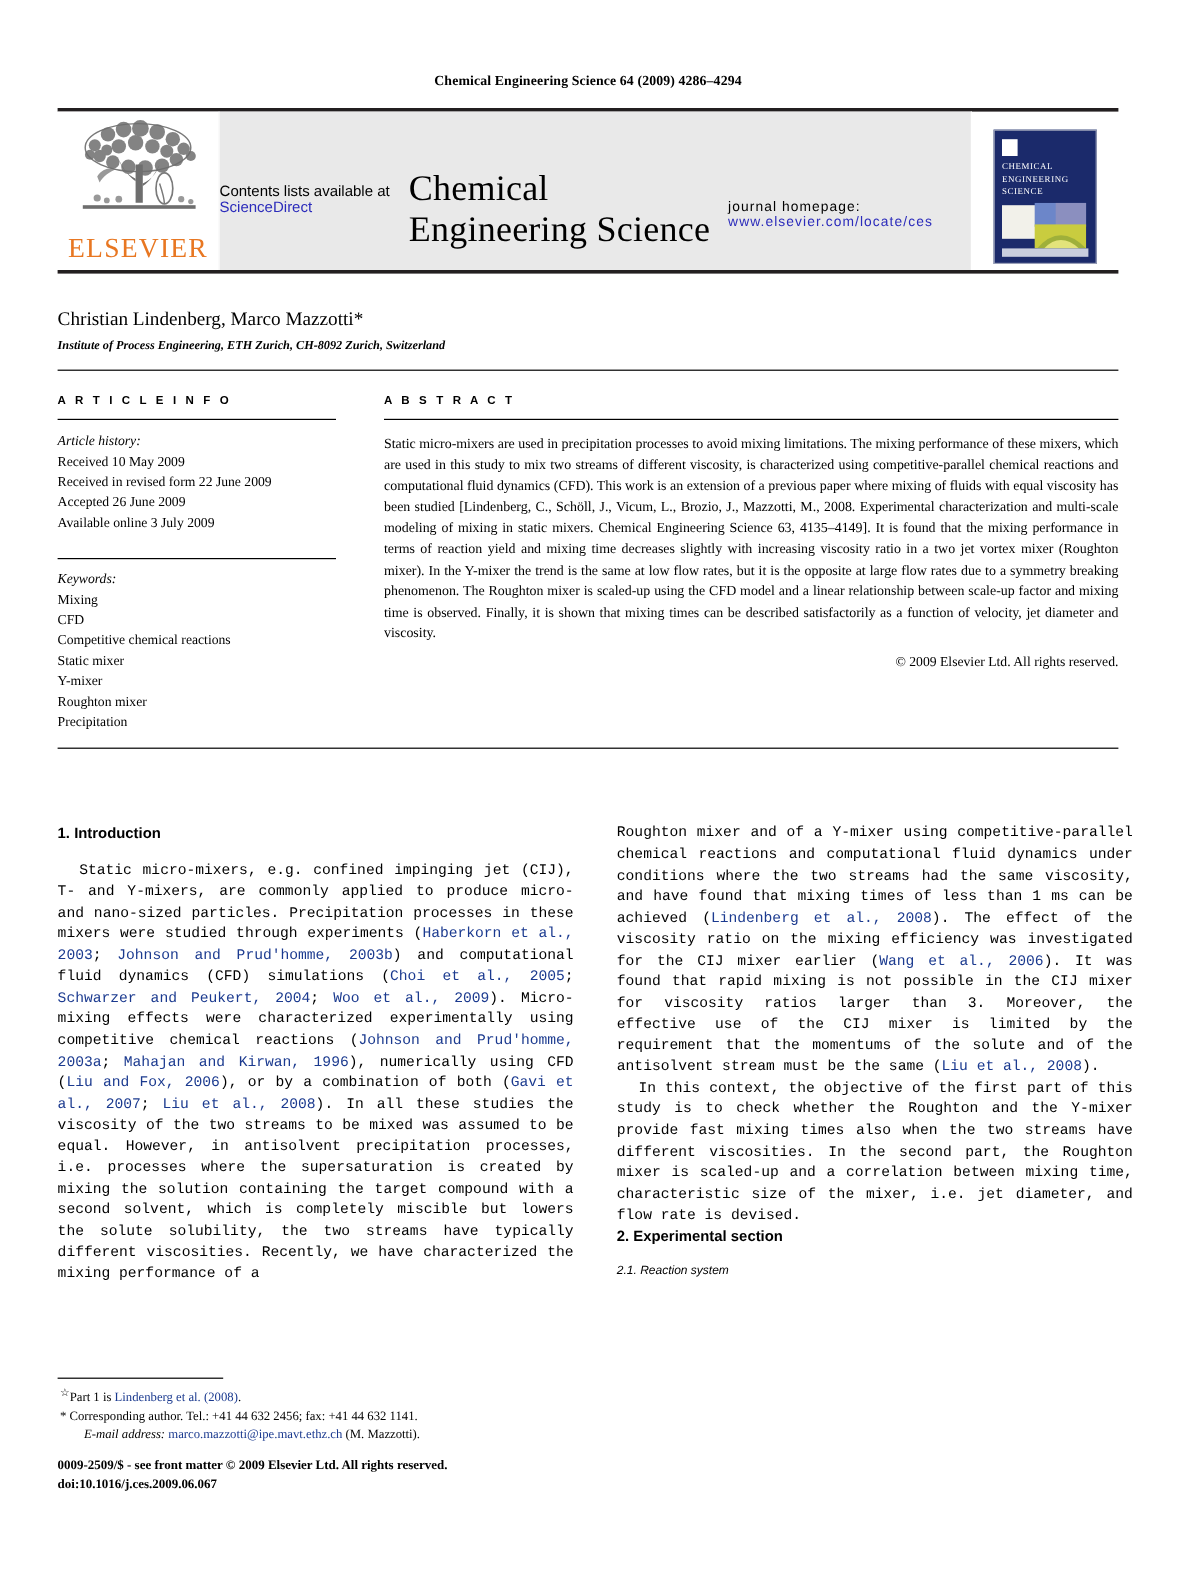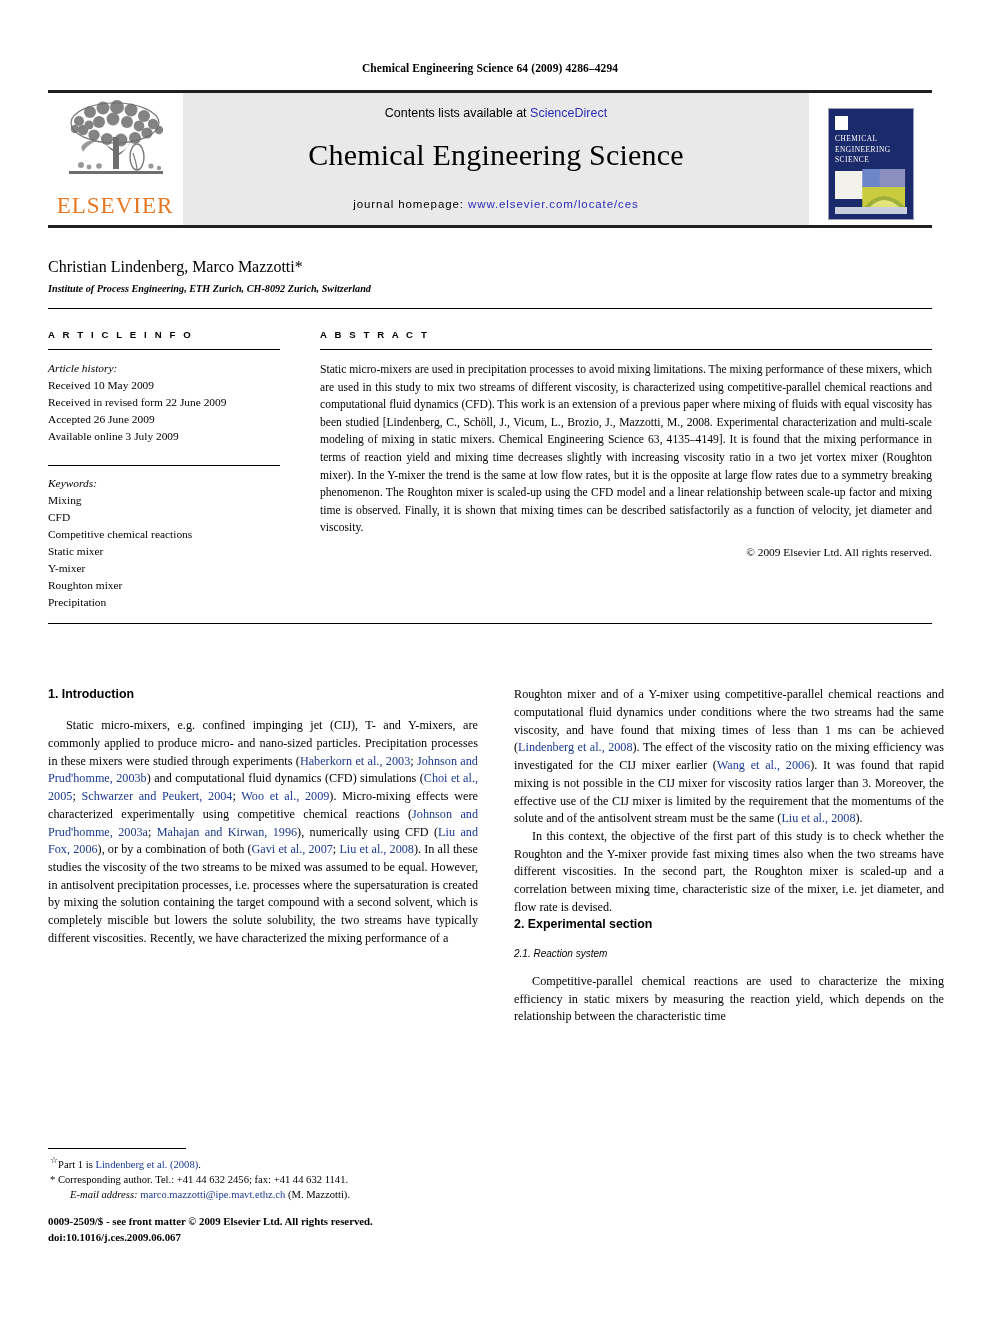--- a/index.html
+++ b/index.html
@@ -49,21 +49,20 @@
     justify-content: flex-start;
     padding-top: 4px;
     background: #ffffff;
   }
   .masthead-center {
     flex: 1 1 auto;
     background: #e9e9e9;
     border-left: 1px solid #ffffff;
     border-right: 1px solid #ffffff;
     display: flex;
-    flex-direction: column;
     align-items: center;
     justify-content: flex-start;
     padding-top: 13px;
   }
   .masthead-right {
     width: 122px;
     flex: 0 0 122px;
     display: flex;
     align-items: flex-start;
     justify-content: center;
@@ -221,21 +220,21 @@
     margin: 0 0 13px 0;
   }
   h3.bsubhead {
     font-family: "Liberation Sans", sans-serif;
     font-size: 10px;
     font-weight: normal;
     font-style: italic;
     margin: 2px 0 11px 0;
   }
   .bhead-spaced { margin-top: 26px; }
-  p.bp { margin: 0; text-indent: 18px; }
+  p.bp { margin: 0; text-indent: 18px; font-family: Liberation Mono, monospace; }
   p.bp + p.bp { margin-top: 0; }
   .ref { color: #1b3a8f; }
 
   
   .footnotes {
     position: absolute;
     left: 48px;
     width: 430px;
     top: 1148px;
     font-size: 10.6px;
@@ -402,21 +401,20 @@
     <div class="bcol left">
       <h2 class="bhead">1. Introduction</h2>
       <p class="bp"><span>Static micro-mixers, e.g. confined impinging jet (CIJ), T- and Y-mixers, are commonly applied to produce micro- and nano-sized particles. Precipitation processes in these mixers were studied through experiments (</span><span class="ref">Haberkorn et al., 2003</span><span>; </span><span class="ref">Johnson and Prud'homme, 2003b</span><span>) and computational fluid dynamics (CFD) simulations (</span><span class="ref">Choi et al., 2005</span><span>; </span><span class="ref">Schwarzer and Peukert, 2004</span><span>; </span><span class="ref">Woo et al., 2009</span><span>). Micro-mixing effects were characterized experimentally using competitive chemical reactions (</span><span class="ref">Johnson and Prud'homme, 2003a</span><span>; </span><span class="ref">Mahajan and Kirwan, 1996</span><span>), numerically using CFD (</span><span class="ref">Liu and Fox, 2006</span><span>), or by a combination of both (</span><span class="ref">Gavi et al., 2007</span><span>; </span><span class="ref">Liu et al., 2008</span><span>). In all these studies the viscosity of the two streams to be mixed was assumed to be equal. However, in antisolvent precipitation processes, i.e. processes where the supersaturation is created by mixing the solution containing the target compound with a second solvent, which is completely miscible but lowers the solute solubility, the two streams have typically different viscosities. Recently, we have characterized the mixing performance of a</span></p>
     </div>
 
     <div class="bcol right">
       <p class="bp" style="text-indent:0"><span>Roughton mixer and of a Y-mixer using competitive-parallel chemical reactions and computational fluid dynamics under conditions where the two streams had the same viscosity, and have found that mixing times of less than 1 ms can be achieved (</span><span class="ref">Lindenberg et al., 2008</span><span>). The effect of the viscosity ratio on the mixing efficiency was investigated for the CIJ mixer earlier (</span><span class="ref">Wang et al., 2006</span><span>). It was found that rapid mixing is not possible in the CIJ mixer for viscosity ratios larger than 3. Moreover, the effective use of the CIJ mixer is limited by the requirement that the momentums of the solute and of the antisolvent stream must be the same (</span><span class="ref">Liu et al., 2008</span><span>).</span></p>
       <p class="bp">In this context, the objective of the first part of this study is to check whether the Roughton and the Y-mixer provide fast mixing times also when the two streams have different viscosities. In the second part, the Roughton mixer is scaled-up and a correlation between mixing time, characteristic size of the mixer, i.e. jet diameter, and flow rate is devised.</p>
       <h2 class="bhead bhead-spaced">2. Experimental section</h2>
       <h3 class="bsubhead">2.1. Reaction system</h3>
-      <p class="bp">Competitive-parallel chemical reactions are used to characterize the mixing efficiency in static mixers by measuring the reaction yield, which depends on the relationship between the characteristic time</p>
     </div>
   </div>
 
   <div class="footnotes">
     <div class="fn-rule"></div>
     <div class="fn-line"><span class="marker">☆</span><span>Part 1 is </span><span class="ref">Lindenberg et al. (2008)</span><span>.</span></div>
     <div class="fn-line"><span>*</span><span> Corresponding author. Tel.: +41 44 632 2456; fax: +41 44 632 1141.</span></div>
     <div class="fn-email"><span class="lbl">E-mail address:</span> <span class="addr">marco.mazzotti@ipe.mavt.ethz.ch</span> <span>(M. Mazzotti).</span></div>
   </div>
 

